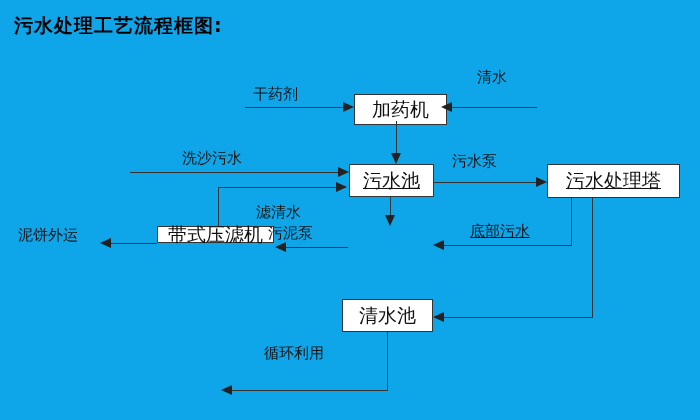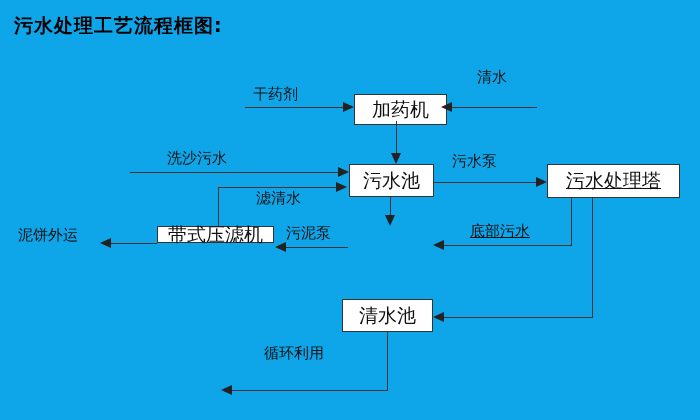--- a/index.html
+++ b/index.html
@@ -34,31 +34,31 @@
   .arr.d{border-left:5px solid transparent;border-right:5px solid transparent;border-top:11px solid #222;}
 </style>
 </head>
 <body>
 
 <div id="stage">
 
   <div class="title">污水处理工艺流程框图:</div>
 
   <div class="box" style="left:354px;top:94px;width:93px;height:31px;">加药机</div>
-  <div class="box" style="left:349px;top:164px;width:85px;height:33px;">污水池</div>
+  <div class="box" style="left:349px;top:164px;width:85px;height:33px;text-decoration:underline;">污水池</div>
   <div class="box" style="left:547px;top:164px;width:133px;height:34px;text-decoration:underline;">污水处理塔</div>
   <div class="box" style="left:157px;top:226px;width:117px;height:17px;">带式压滤机</div>
   <div class="box" style="left:342px;top:299px;width:91px;height:33px;">清水池</div>
 
   <div class="lbl" style="left:253px;top:85px;">干药剂</div>
   <div class="lbl" style="left:477px;top:68px;">清水</div>
-  <div class="lbl" style="left:167px;top:149px;">洗沙污水</div>
+  <div class="lbl" style="left:182px;top:149px;">洗沙污水</div>
   <div class="lbl" style="left:452px;top:152px;">污水泵</div>
-  <div class="lbl" style="left:256px;top:189px;">滤清水</div>
-  <div class="lbl" style="left:286px;top:224px;">污泥泵</div>
+  <div class="lbl" style="left:256px;top:203px;">滤清水</div>
+  <div class="lbl" style="left:268px;top:224px;">污泥泵</div>
   <div class="lbl" style="left:470px;top:222px;text-decoration:underline;">底部污水</div>
   <div class="lbl" style="left:18px;top:226px;">泥饼外运</div>
   <div class="lbl" style="left:264px;top:344px;">循环利用</div>
 
   <div class="hline" style="left:245px;top:107px;width:100px;"></div>
   <div class="arr r" style="left:343px;top:102px;"></div>
 
   <div class="hline" style="left:452px;top:107px;width:85px;"></div>
   <div class="arr l" style="left:441px;top:102px;"></div>
 

